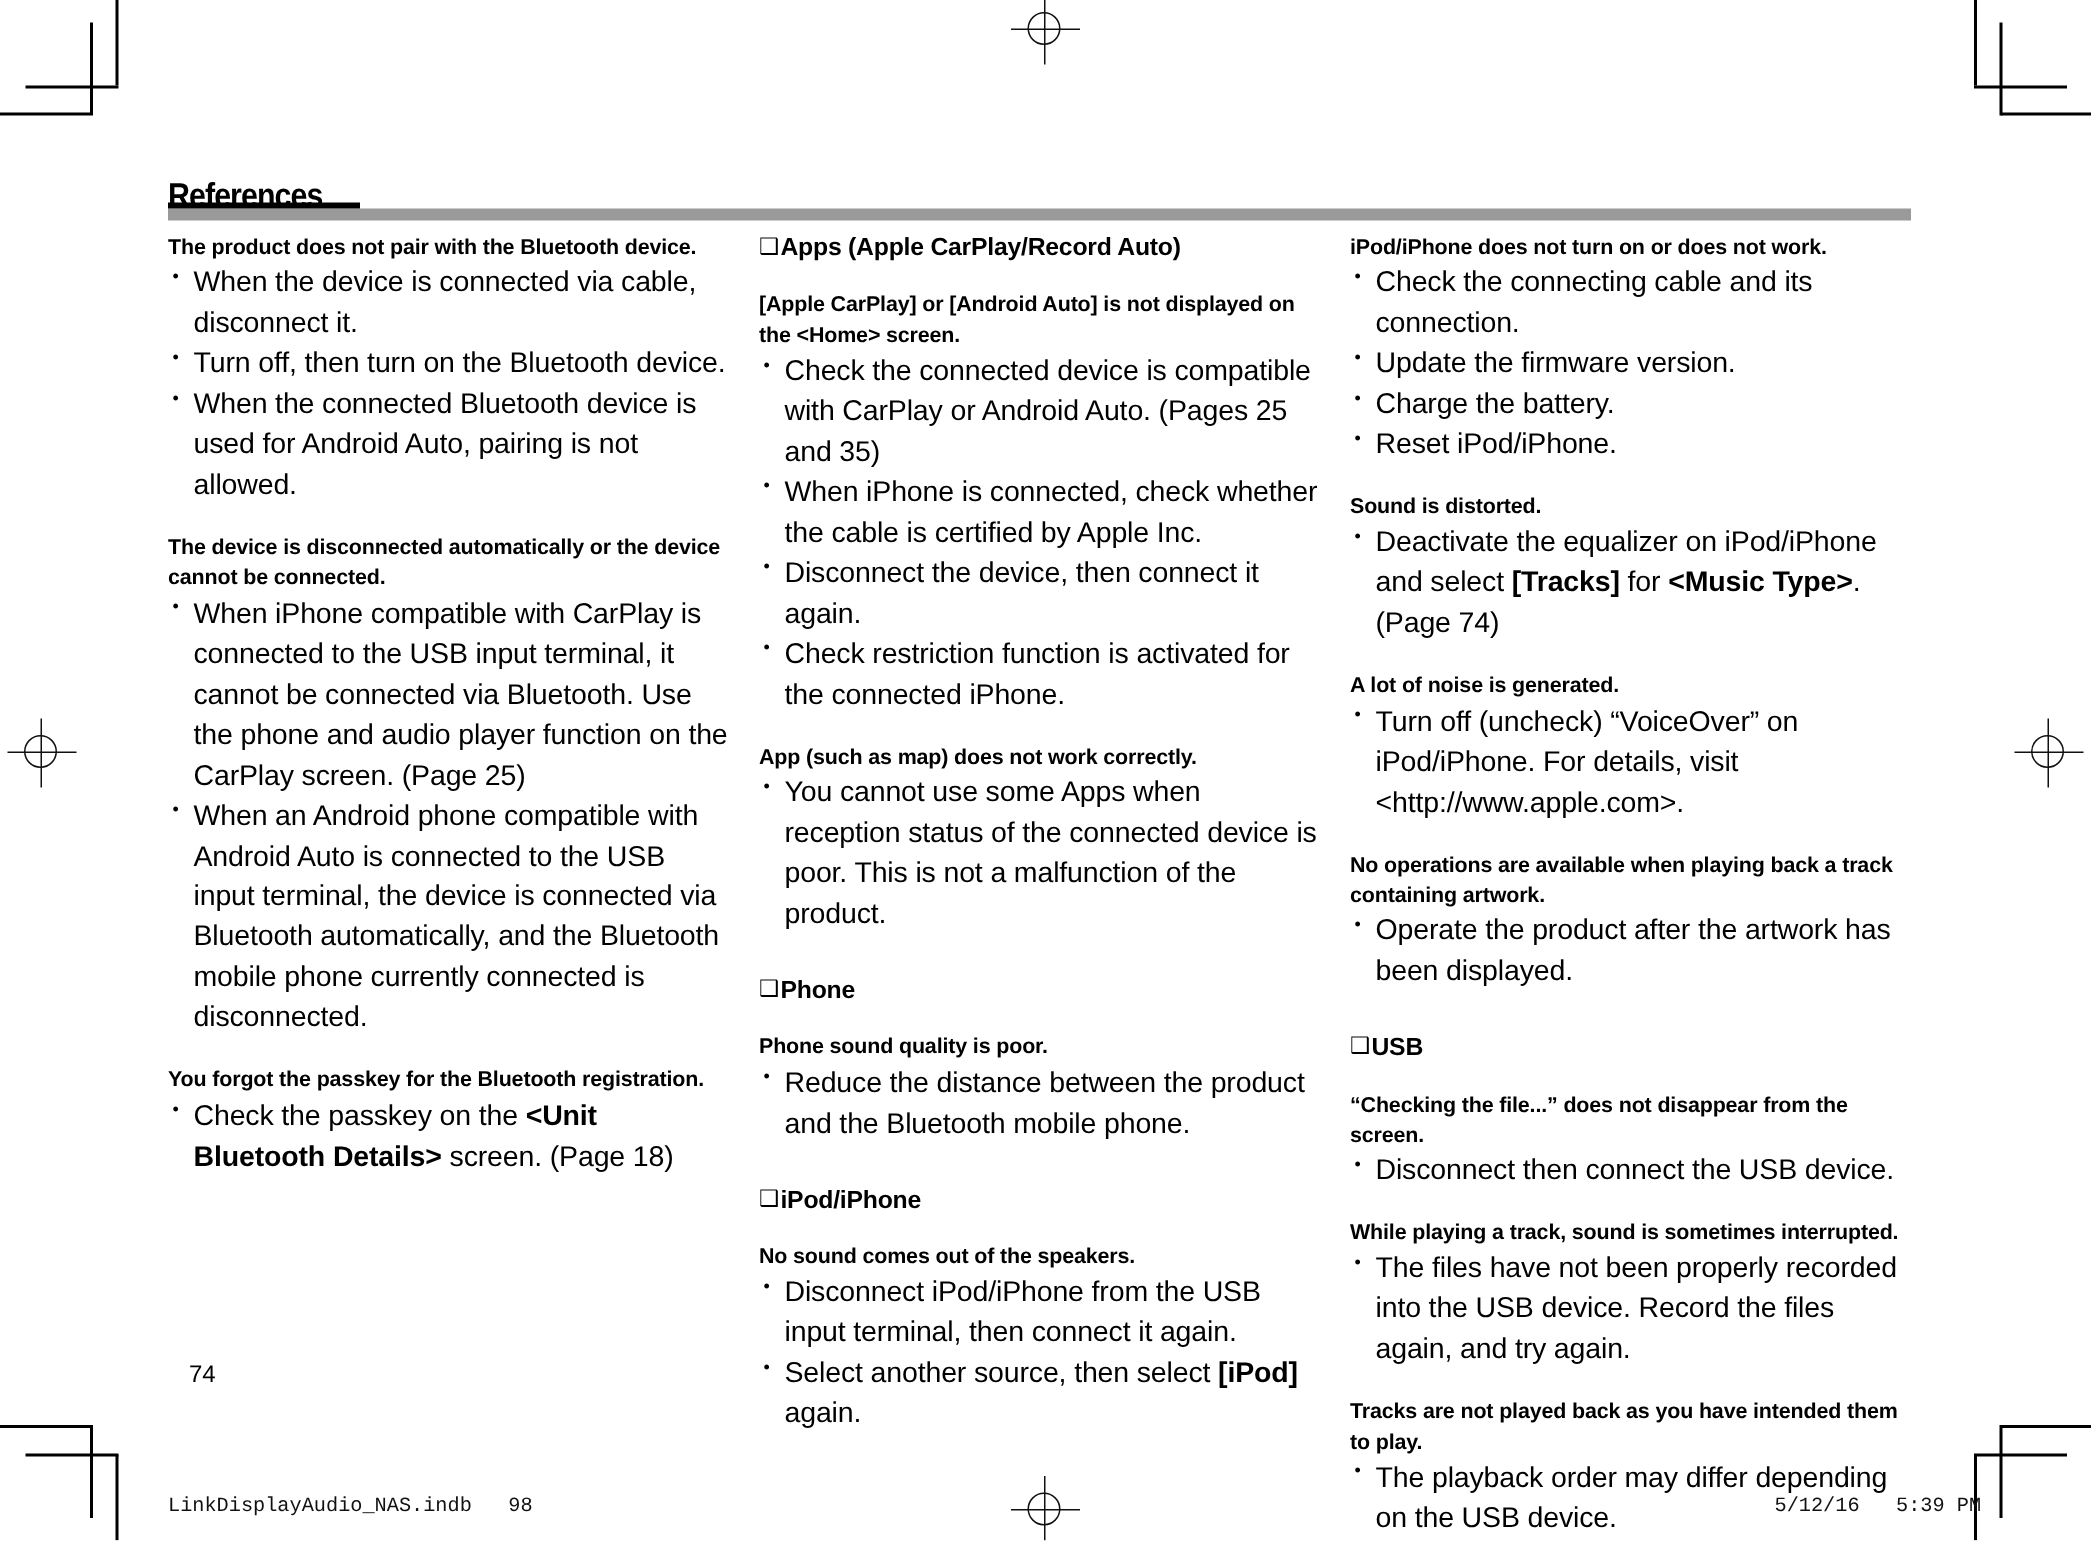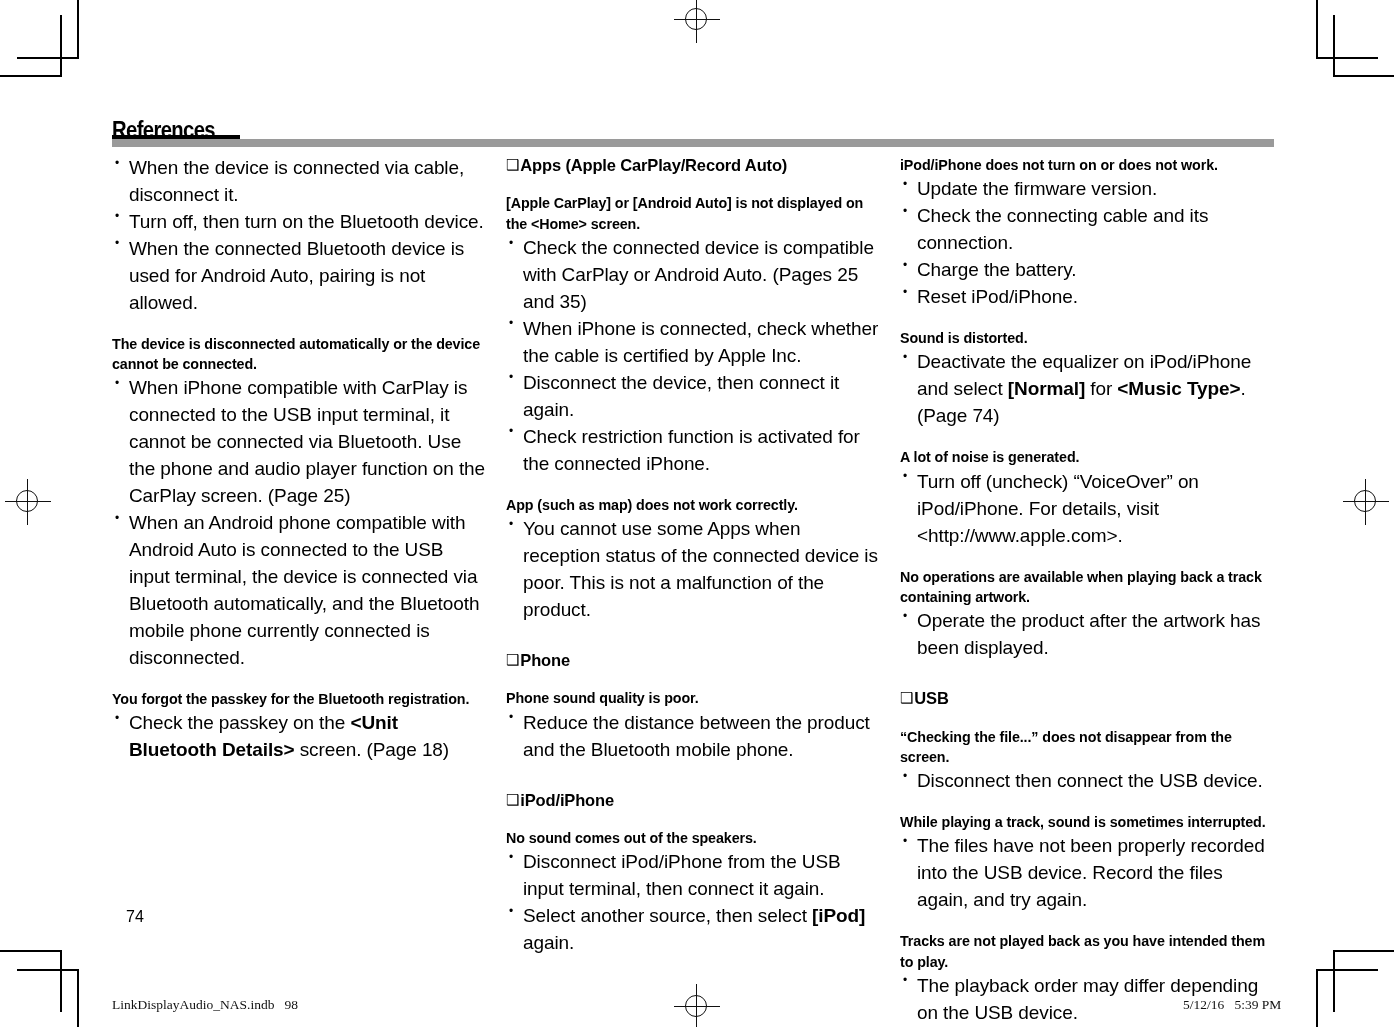--- a/index.html
+++ b/index.html
@@ -154,21 +154,21 @@
   .page-number {
     position: absolute;
     left: 126px;
     top: 908px;
     font-size: 16px;
     letter-spacing: 0px;
   }
   .print-footer {
     position: absolute;
     top: 997px;
-    font-family: Liberation Serif, serif;
+    font-family: Liberation Mono, monospace;
     font-size: 13.5px;
     color: #111;
     white-space: pre;
   }
   .print-footer.left { left: 112px; }
   .print-footer.right { left: 1183px; }
 </style>
 </head>
 <body>
 
@@ -216,20 +216,21 @@
   </div>
 
   <div class="page-head">
     <div class="head-rule-gray"></div>
     <div class="head-rule-black"></div>
     <div class="head-title">References</div>
   </div>
 
   <div class="columns">
     <div class="col">
+        <div class="q">The product does not pair with the Bluetooth device.</div>
         <ul class="bullets">
           <li>When the device is connected via cable, disconnect it.</li>
           <li>Turn off, then turn on the Bluetooth device.</li>
           <li>When the connected Bluetooth device is used for Android Auto, pairing is not allowed.</li>
         </ul>
         <div class="q spaced">The device is disconnected automatically or the device cannot be connected.</div>
         <ul class="bullets">
           <li>When iPhone compatible with CarPlay is connected to the USB input terminal, it cannot be connected via Bluetooth. Use the phone and audio player function on the CarPlay screen. (Page 25)</li>
           <li>When an Android phone compatible with Android Auto is connected to the USB input terminal, the device is connected via Bluetooth automatically, and the Bluetooth mobile phone currently connected is disconnected.</li>
         </ul>
@@ -259,28 +260,28 @@
         <div class="sec-title gap-top"><span class="sq">❑</span><span>iPod/iPhone</span></div>
         <div class="q spaced">No sound comes out of the speakers.</div>
         <ul class="bullets">
           <li>Disconnect iPod/iPhone from the USB input terminal, then connect it again.</li>
           <li>Select another source, then select <b>[iPod]</b> again.</li>
         </ul>
       </div>
     <div class="col">
         <div class="q">iPod/iPhone does not turn on or does not work.</div>
         <ul class="bullets">
+          <li>Check the connecting cable and its connection.</li>
           <li>Update the firmware version.</li>
-          <li>Check the connecting cable and its connection.</li>
           <li>Charge the battery.</li>
           <li>Reset iPod/iPhone.</li>
         </ul>
         <div class="q spaced">Sound is distorted.</div>
         <ul class="bullets">
-          <li>Deactivate the equalizer on iPod/iPhone and select <b>[Normal]</b> for <b>&lt;Music Type&gt;</b>. (Page 74)</li>
+          <li>Deactivate the equalizer on iPod/iPhone and select <b>[Tracks]</b> for <b>&lt;Music Type&gt;</b>. (Page 74)</li>
         </ul>
         <div class="q spaced">A lot of noise is generated.</div>
         <ul class="bullets">
           <li>Turn off (uncheck) “VoiceOver” on iPod/iPhone. For details, visit &lt;http://www.apple.com&gt;.</li>
         </ul>
         <div class="q spaced">No operations are available when playing back a track containing artwork.</div>
         <ul class="bullets">
           <li>Operate the product after the artwork has been displayed.</li>
         </ul>
         <div class="sec-title gap-top"><span class="sq">❑</span><span>USB</span></div>

